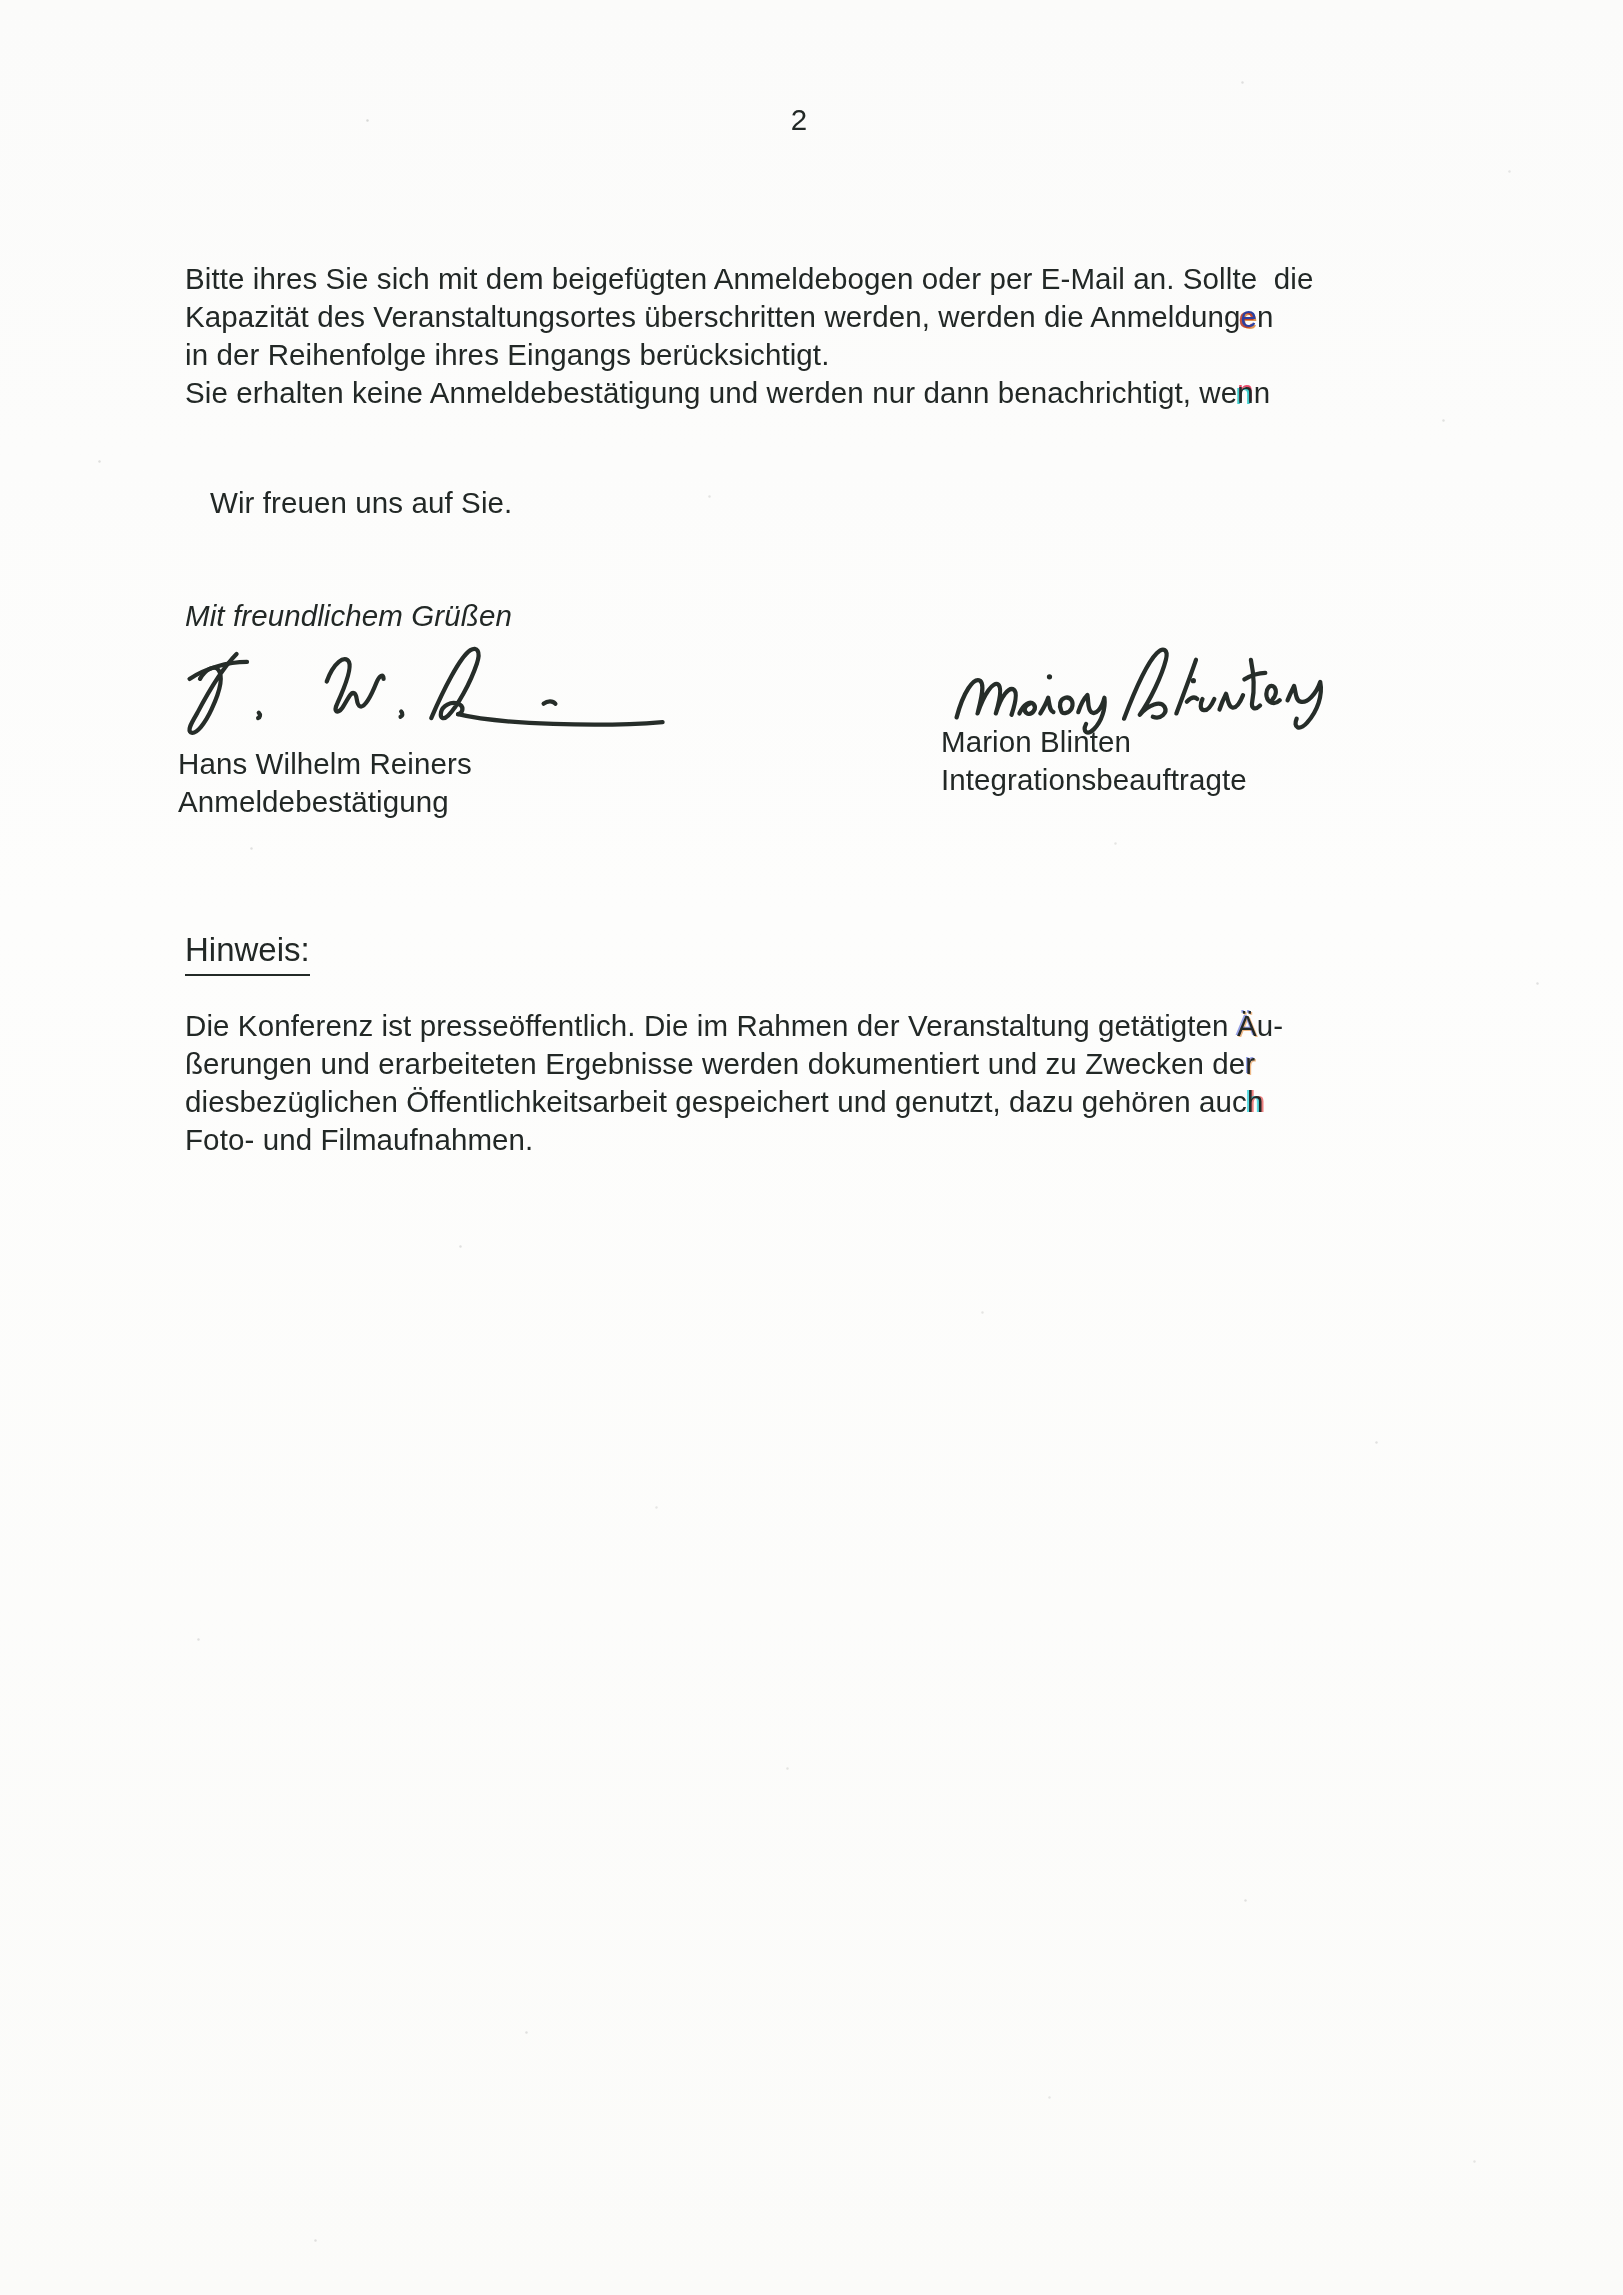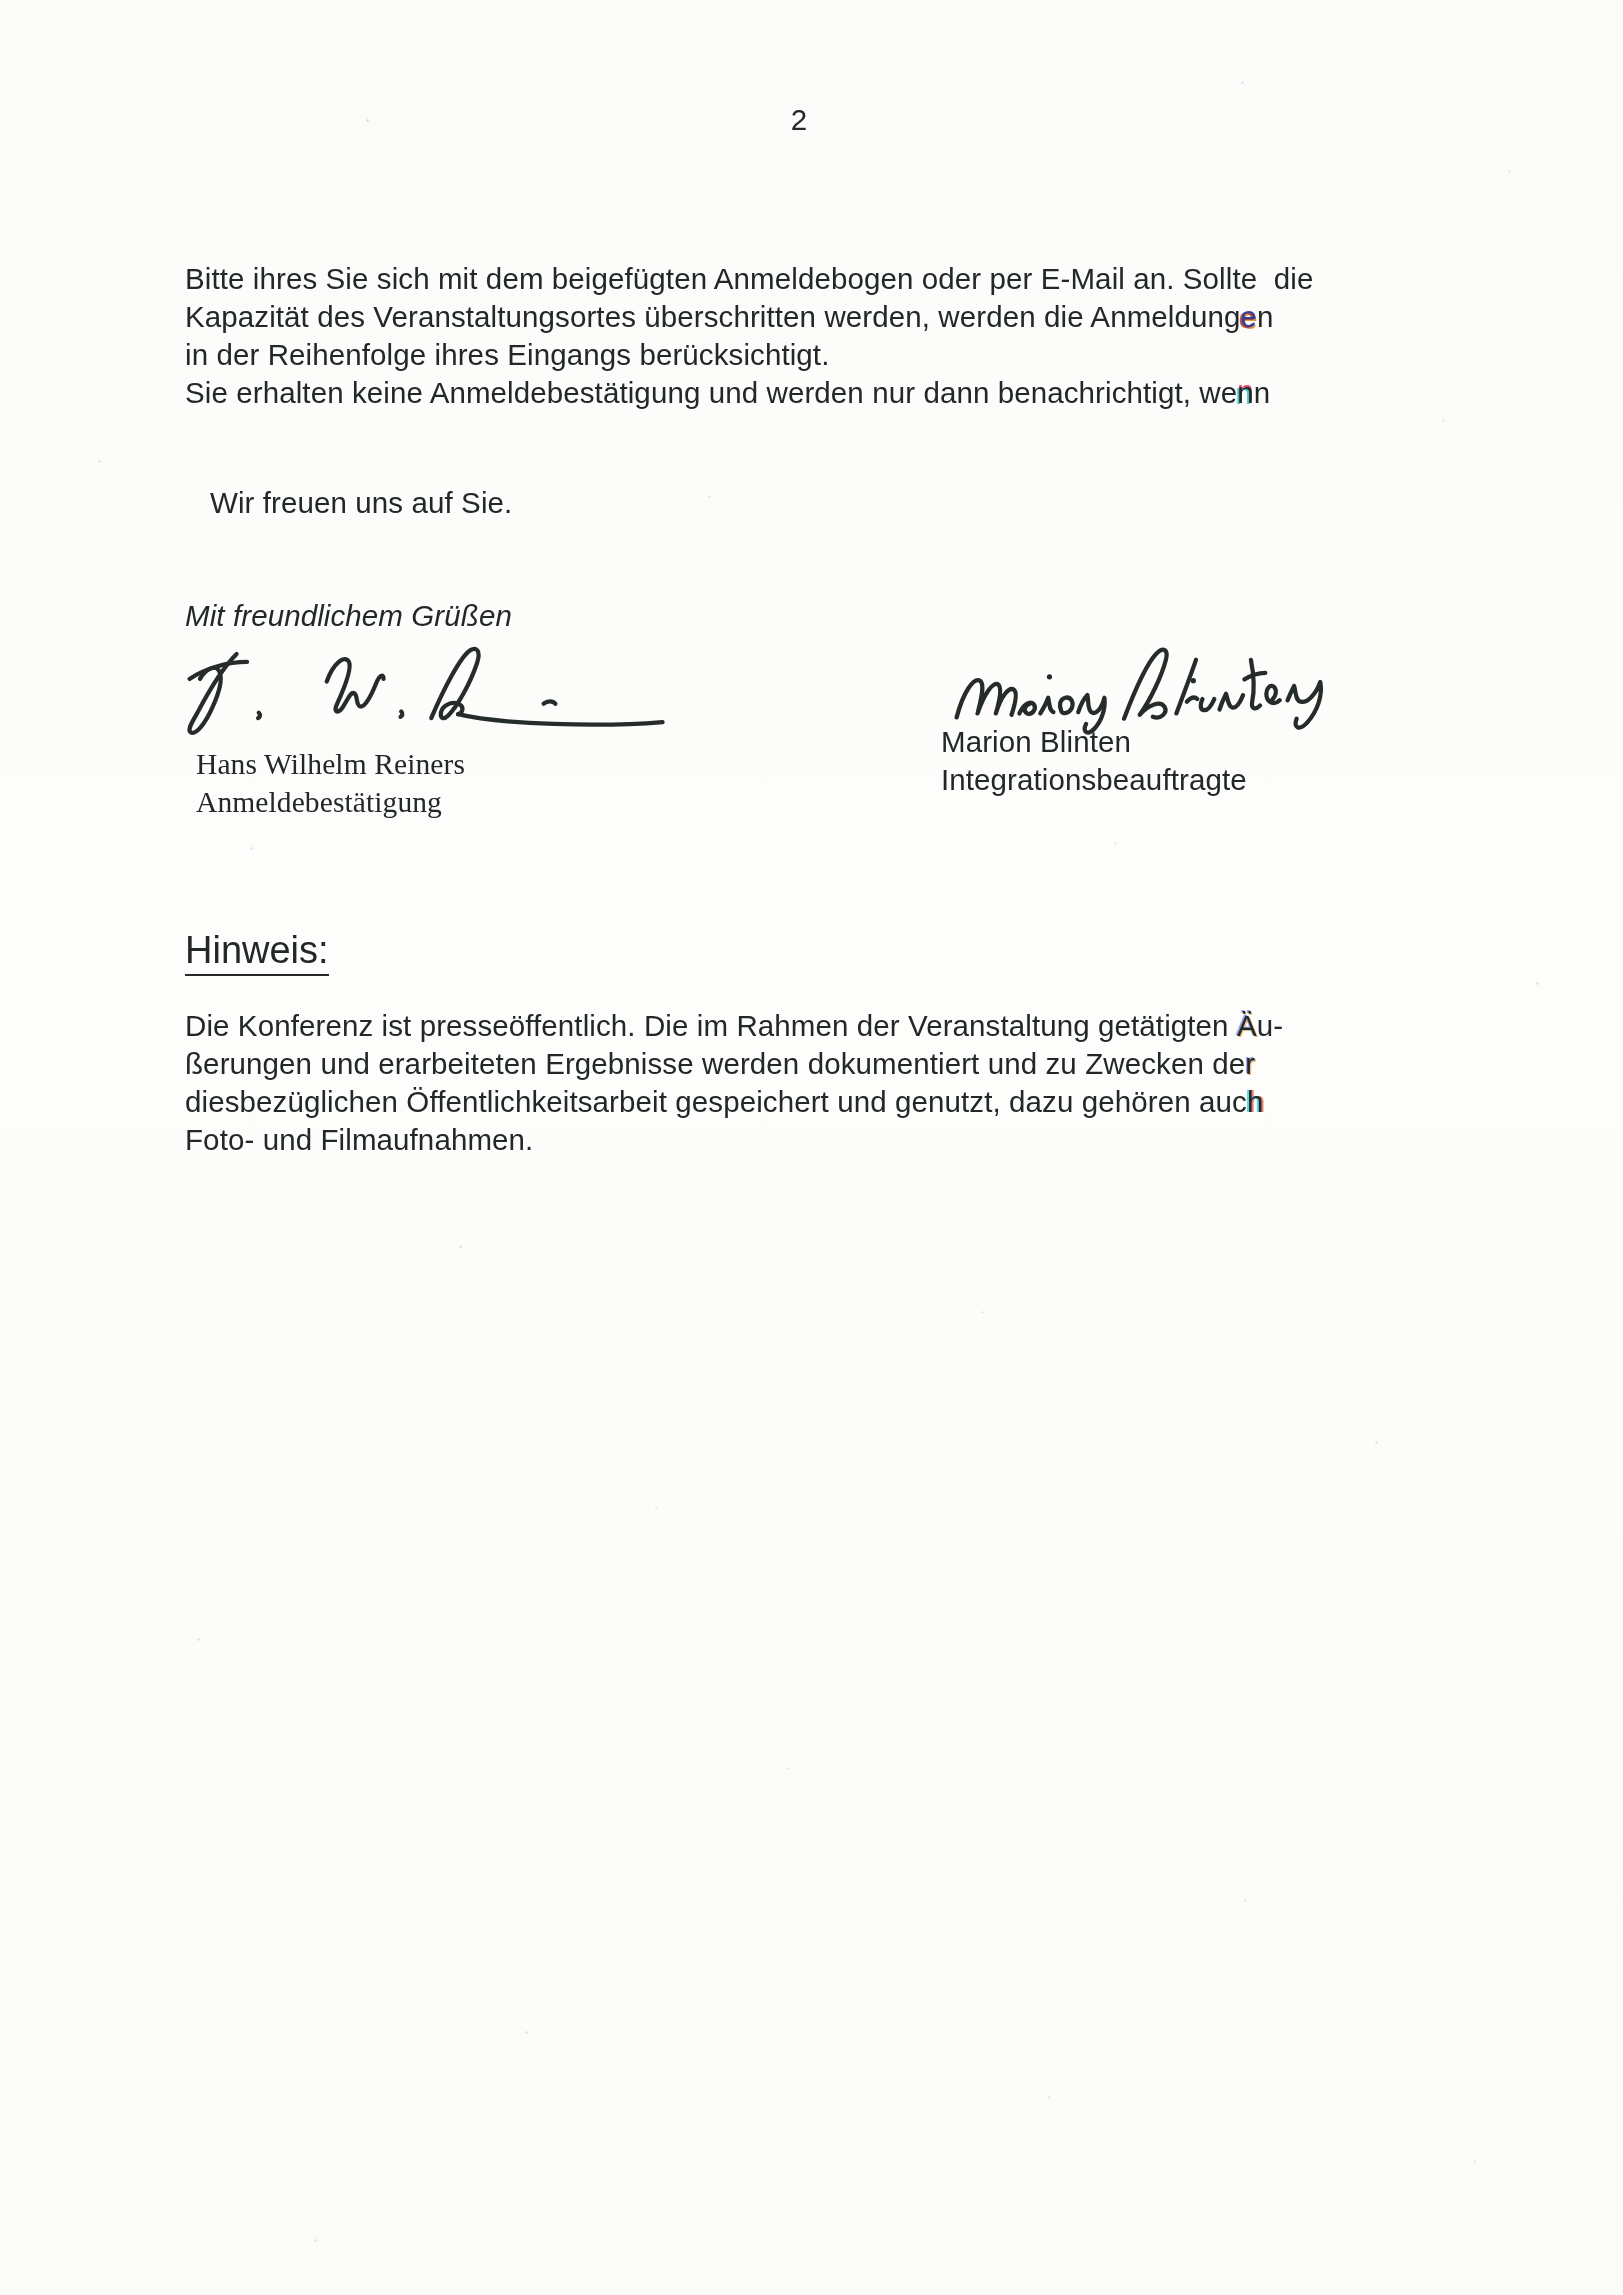--- a/index.html
+++ b/index.html
@@ -20,21 +20,21 @@
   .page-number {
     position: absolute;
     top: 103px; left: 753px; width: 92px;
     text-align: center;
     font-size: 29.5px;
   }
   .para { position: absolute; left: 185px; }
   .sig-block { position: absolute; }
   .notice-heading {
     position: absolute; left: 185px; top: 931px;
-    font-size: 38px; line-height: 38px;
+    font-size: 33px; line-height: 38px;
     display: inline-block;
     border-bottom: 2.6px solid #232a27;
     padding-bottom: 4.6px;
   }
   svg.signature { position: absolute; overflow: visible; }
   svg.signature path { fill: none; stroke: #262d29; stroke-width: 6.5; stroke-linecap: round; stroke-linejoin: round; }
   svg.signature circle { fill: #262d29; }
   
   .art-strong {
     color: #2b3fa0;
@@ -120,21 +120,21 @@
   <path d="M 382,94 C 388,88 394,86 398,90"></path>
   <path d="M 406,90 C 402,98 402,106 408,107 C 414,108 420,99 424,90"></path>
   <path d="M 432,106 C 436,94 440,86 442,82 C 445,92 446,102 452,103 C 458,104 464,94 468,84"></path>
   <path d="M 480,30 C 484,50 486,74 482,94 C 480,104 486,108 494,100"></path>
   <path d="M 470,60 C 480,54 492,50 502,50"></path>
   <path d="M 512,92 C 518,86 520,78 516,72 C 510,66 502,74 504,86 C 506,96 516,100 524,92"></path>
   <path d="M 536,92 C 540,82 544,74 546,70 C 549,80 548,92 556,94 C 566,97 580,82 586,64 C 590,84 582,108 566,126 C 554,139 544,134 550,120"></path>
   <circle cx="392" cy="62" r="4"></circle>
 </svg>
 
-<div class="sig-block" style="left:196px; top:745px;font-family:Liberation Serif, serif;">
+<div class="sig-block" style="left:178px; top:745px;">
   <div class="line">Hans Wilhelm Reiners</div>
   <div class="line">Anmeldebestätigung</div>
 </div>
 
 <div class="sig-block" style="left:941px; top:723px;">
   <div class="line">Marion Blinten</div>
   <div class="line">Integrationsbeauftragte</div>
 </div>
 
 <div class="notice-heading">Hinweis:</div>

